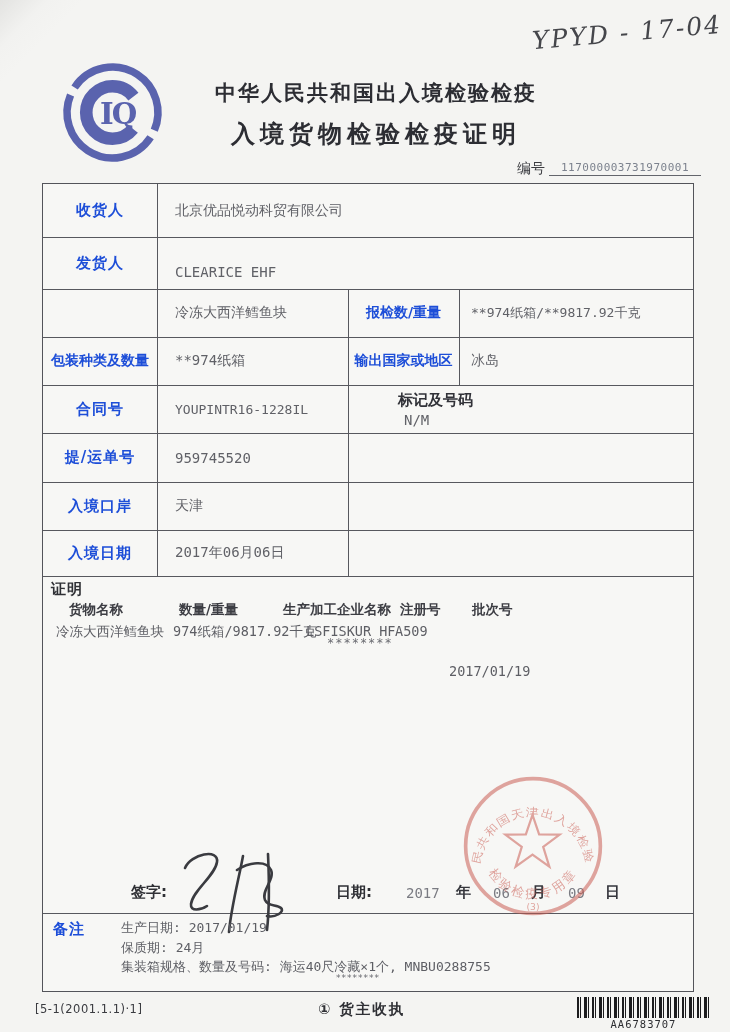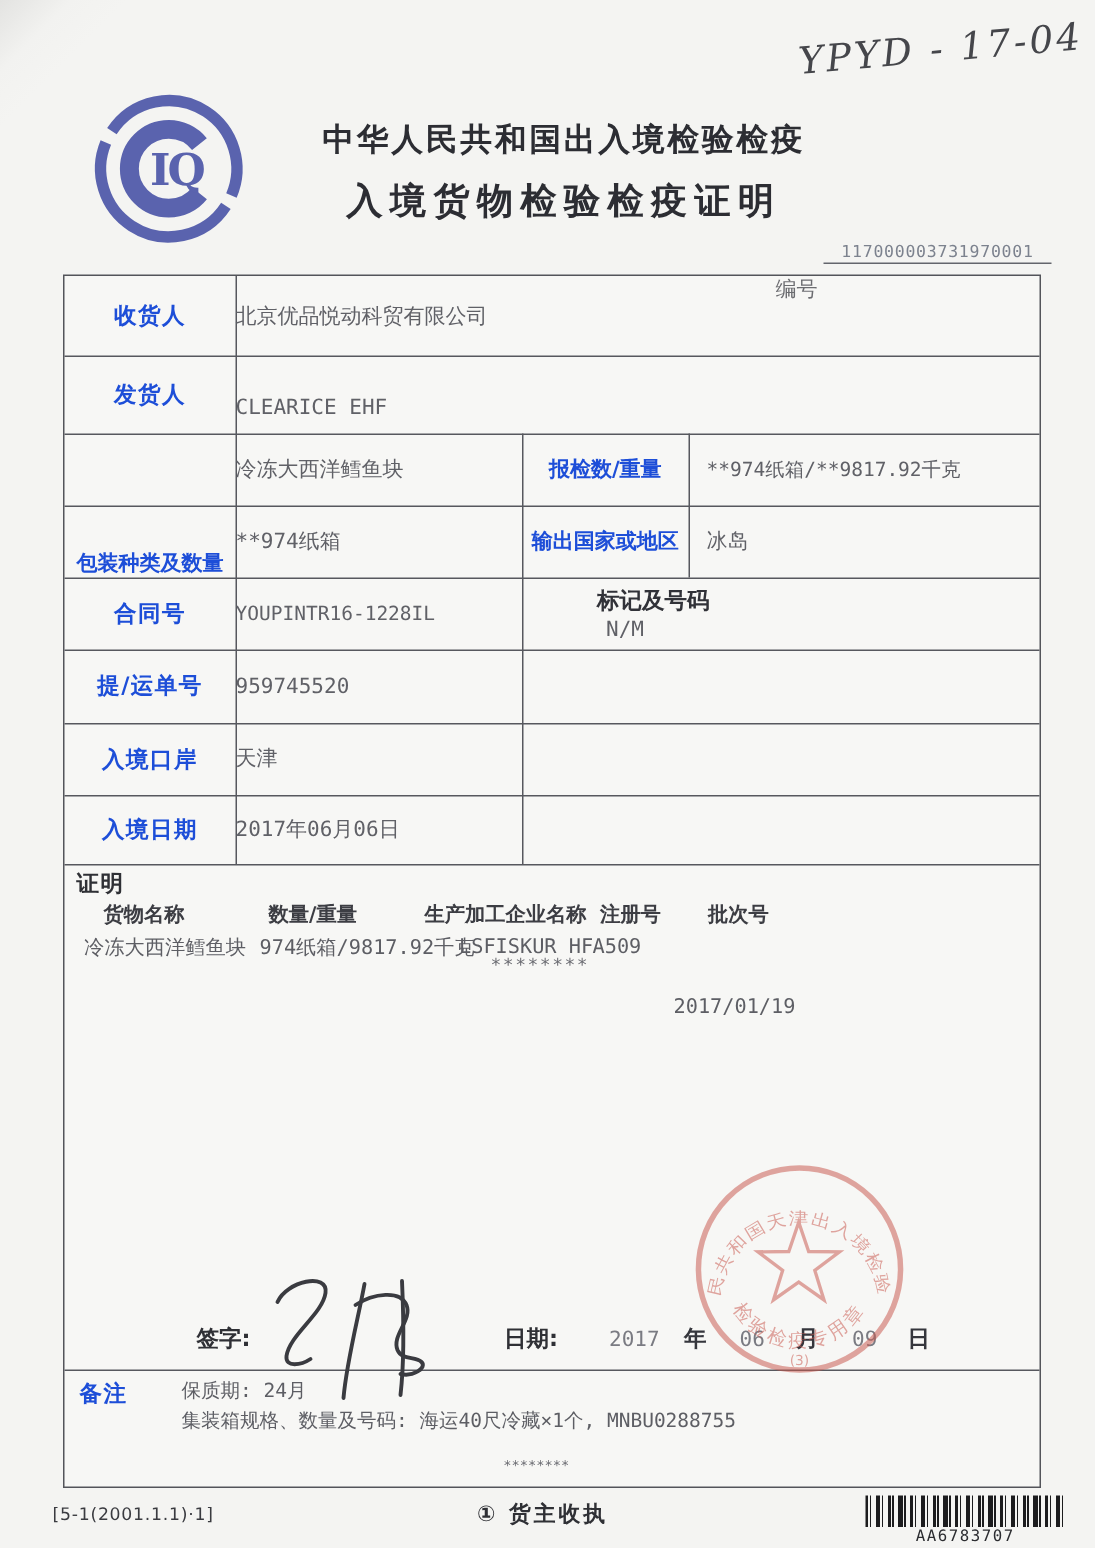--- a/index.html
+++ b/index.html
@@ -12,32 +12,32 @@
   }
   .abs{position:absolute;}
   
   .hand{
     font-style:italic;font-size:25px;letter-spacing:2px;color:#45464b;
     transform:rotate(-5deg);font-family:"DejaVu Serif","Liberation Serif",serif;
     white-space:nowrap;
   }
   .org-title{width:420px;text-align:center;font-size:21px;font-weight:bold;letter-spacing:2px;color:#2c2d33;}
   .cert-title{width:420px;text-align:center;font-size:24px;font-weight:bold;letter-spacing:5px;color:#2c2d33;}
-  .no-label{font-size:14px;color:#3a3b40;margin-top:24px;}
+  .no-label{font-size:14px;color:#3a3b40;}
   .no-value{
     width:152px;text-align:center;font-size:11px;color:#7c828e;
     border-bottom:1.2px solid #63656c;padding-bottom:1px;
     font-family:"DejaVu Sans Mono","Liberation Mono",monospace;letter-spacing:.5px;
   }
   
   .tbl{left:42px;top:183px;width:650px;height:807px;border:1.6px solid #53545a;background:rgba(255,255,255,.25);}
   .hline{position:absolute;left:0;right:0;height:1.4px;background:#57585e;}
   .vline{position:absolute;width:1.4px;background:#57585e;}
   .cell{position:absolute;display:flex;align-items:center;justify-content:center;}
-  .vcell{position:absolute;display:flex;align-items:center;box-sizing:border-box;}
+  .vcell{position:absolute;display:flex;align-items:center;padding-left:18px;box-sizing:border-box;}
   .flabel{font-size:15px;font-weight:bold;color:#1d4ed8;letter-spacing:1px;white-space:nowrap;}
   .flabel.small{font-size:14px;letter-spacing:0;}
   .fval{
     font-size:14px;color:#606167;white-space:nowrap;
     font-family:"DejaVu Sans Mono","Liberation Mono",monospace;
   }
   .fval.sm{font-size:13px;}
   .low{align-items:flex-end;padding-bottom:9px;}
   
   .marks-label{font-size:15px;font-weight:bold;color:#313238;}
@@ -120,21 +120,21 @@
   <div class="vcell" style="left:114px;top:105px;width:191px;height:48px;">
     <span class="fval">冷冻大西洋鳕鱼块</span>
   </div>
   <div class="cell" style="left:305px;top:105px;width:111px;height:48px;">
     <span class="flabel small">报检数/重量</span>
   </div>
   <div class="vcell" style="left:416px;top:105px;width:234px;height:48px;padding-left:12px;">
     <span class="fval sm">**974纸箱/**9817.92千克</span>
   </div>
 
-  <div class="cell" style="left:0;top:153px;width:114px;height:48px;align-items:flex-end;">
+  <div class="cell" style="left:0;top:153px;width:114px;height:48px;">
     <span class="flabel small">包装种类及数量</span>
   </div>
   <div class="vcell" style="left:114px;top:153px;width:191px;height:48px;">
     <span class="fval">**974纸箱</span>
   </div>
   <div class="cell" style="left:305px;top:153px;width:111px;height:48px;">
     <span class="flabel small">输出国家或地区</span>
   </div>
   <div class="vcell" style="left:416px;top:153px;width:234px;height:48px;padding-left:12px;">
     <span class="fval">冰岛</span>
@@ -219,20 +219,21 @@
       </text>
       <text font-size="12.5" fill="#c9584e" letter-spacing="2.5">
         <textPath href="#stampArcBottom" startOffset="50%" text-anchor="middle">检验检疫专用章</textPath>
       </text>
       <text x="72.5" y="135" text-anchor="middle" font-size="9" fill="#c9584e">(3)</text>
     </g>
   </svg>
 
   <div class="abs flabel" style="left:10px;top:736px;">备注</div>
   <div class="abs remarks-lines" style="left:78px;top:734px;">
+    <div>生产日期: 2017/01/19</div>
     <div>保质期: 24月</div>
     <div>集装箱规格、数量及号码: 海运40尺冷藏×1个, MNBU0288755</div>
   </div>
   <span class="abs remarks-ast" style="left:293px;top:789px;">********</span>
 </div>
 
 <div class="abs form-code" style="left:35px;top:1002px;">[5-1(2001.1.1)·1]</div>
 <div class="abs copy-label" style="left:318px;top:1000px;">① 货主收执</div>
 <div class="abs barcode" style="left:577px;top:997px;"></div>
 <div class="abs barcode-text" style="left:577px;top:1018px;">AA6783707</div>

